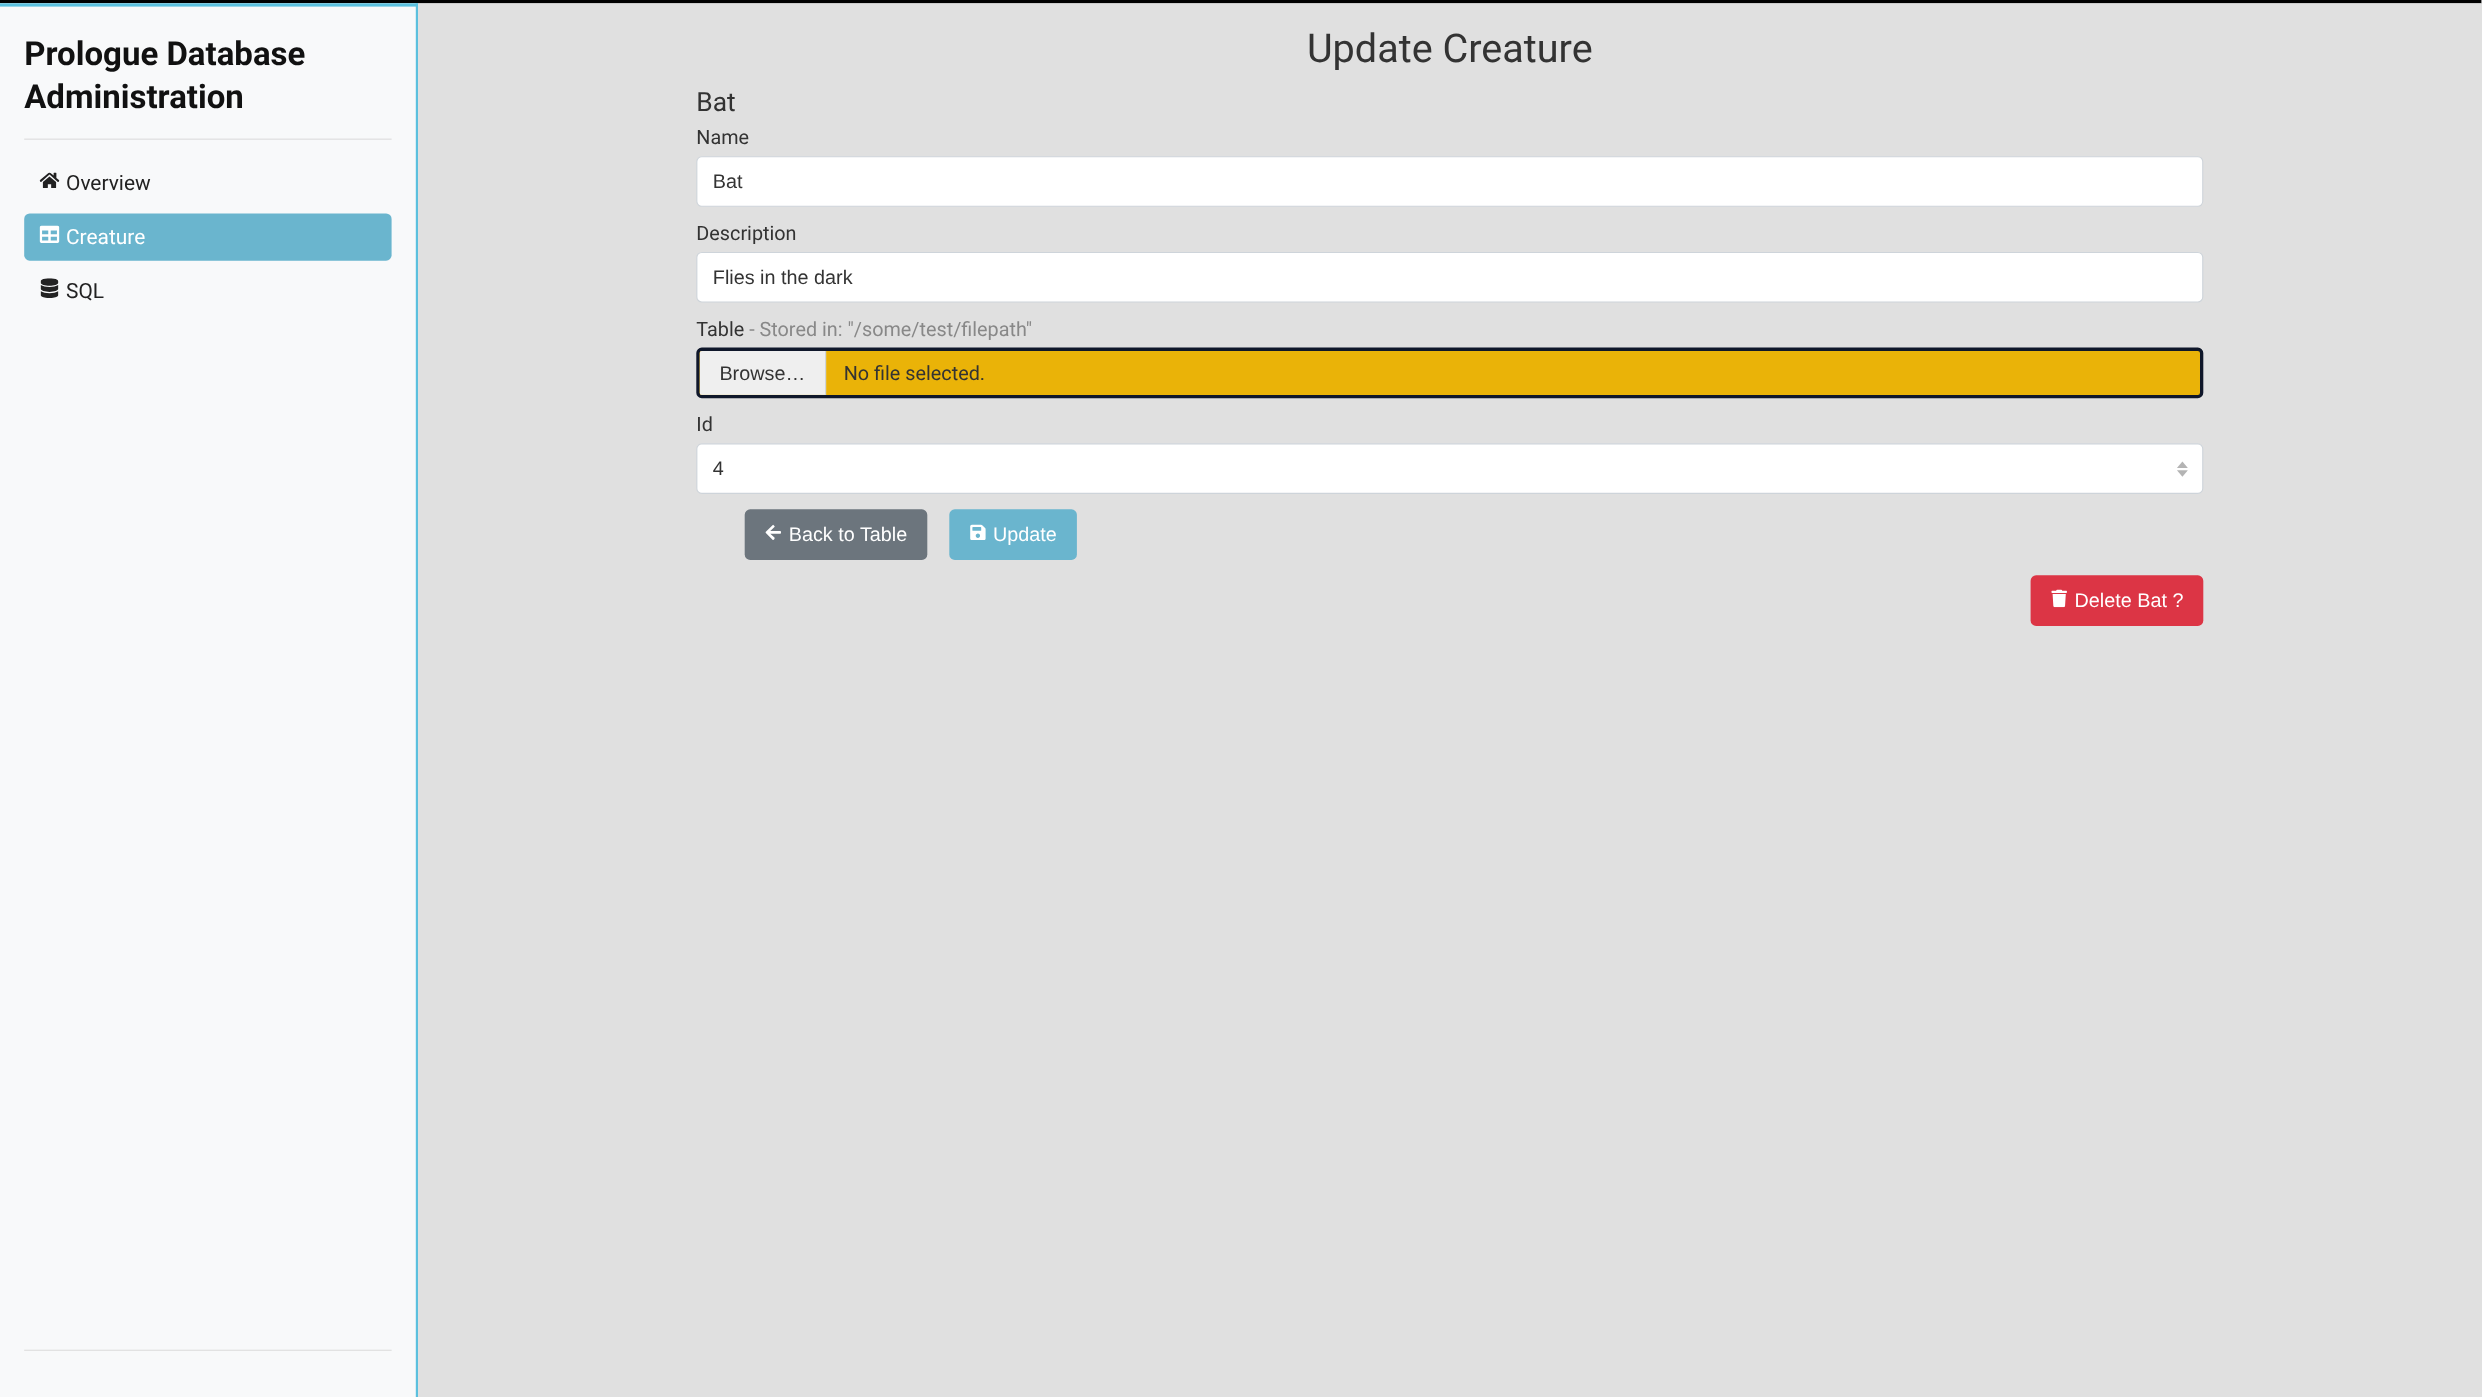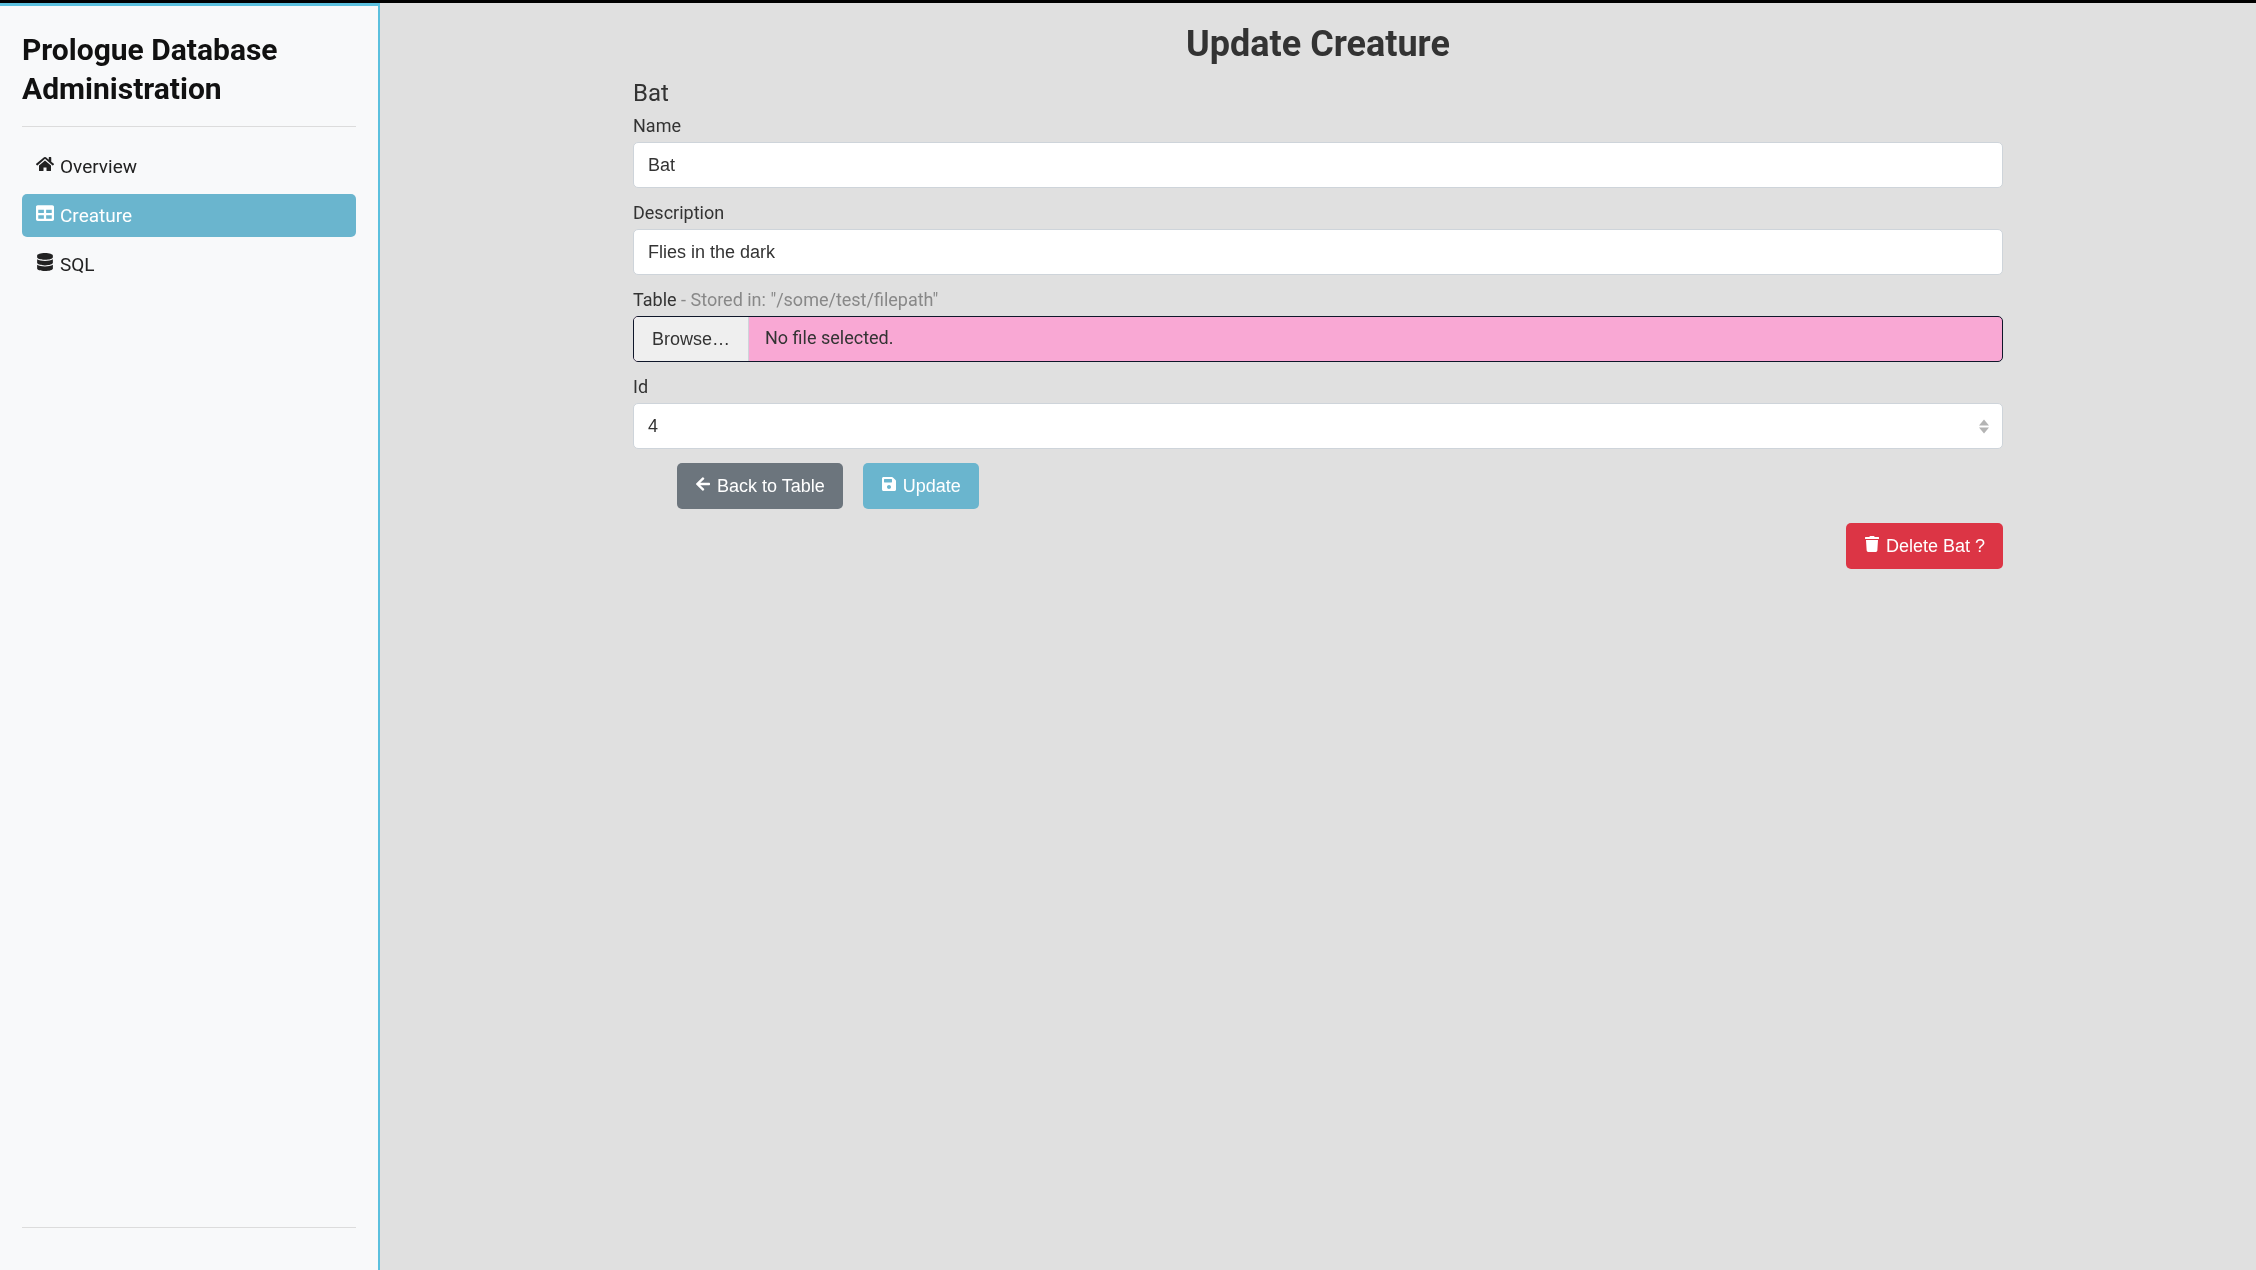--- a/index.html
+++ b/index.html
@@ -66,21 +66,21 @@
   }
   .main {
     flex: 1;
     background: #e0e0e0;
     padding: 20px 0 40px 0;
     overflow-y: auto;
   }
   .main h2.page-title {
     text-align: center;
     font-size: 36px;
-    font-weight: 700;
+    font-weight: 400;
     color: #333;
     margin-bottom: 14px;
   }
   .form-wrap {
     width: 1390px;
     max-width: 100%;
     margin: 0 auto;
     padding: 0 10px;
   }
   .entity-name {
@@ -106,24 +106,24 @@
     font-size: 18px;
     border: 1px solid #ced4da;
     border-radius: 5px;
     background: #fff;
     color: #333;
   }
   .file-row {
     display: flex;
     width: 100%;
     height: 46px;
-    border: 1px solid #0f172a;
+    border: 3px solid #0f172a;
     border-radius: 5px;
     overflow: hidden;
-    background: #f9a8d4;
+    background: #eab308;
   }
   .file-browse {
     background: #efefef;
     border: none;
     border-right: 1px solid #ced4da;
     padding: 0 18px;
     font-size: 18px;
     color: #333;
     cursor: pointer;
   }

